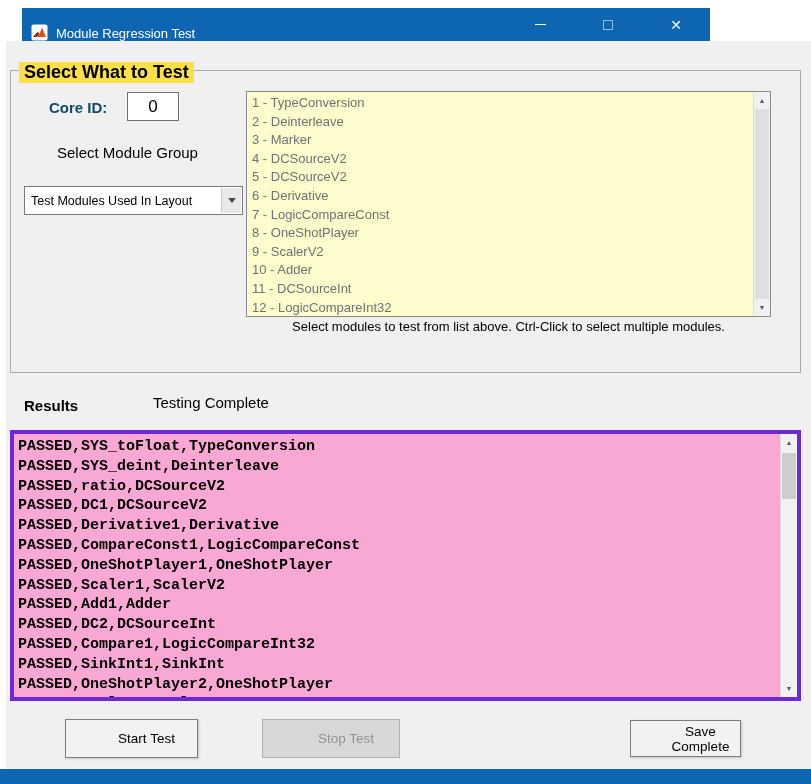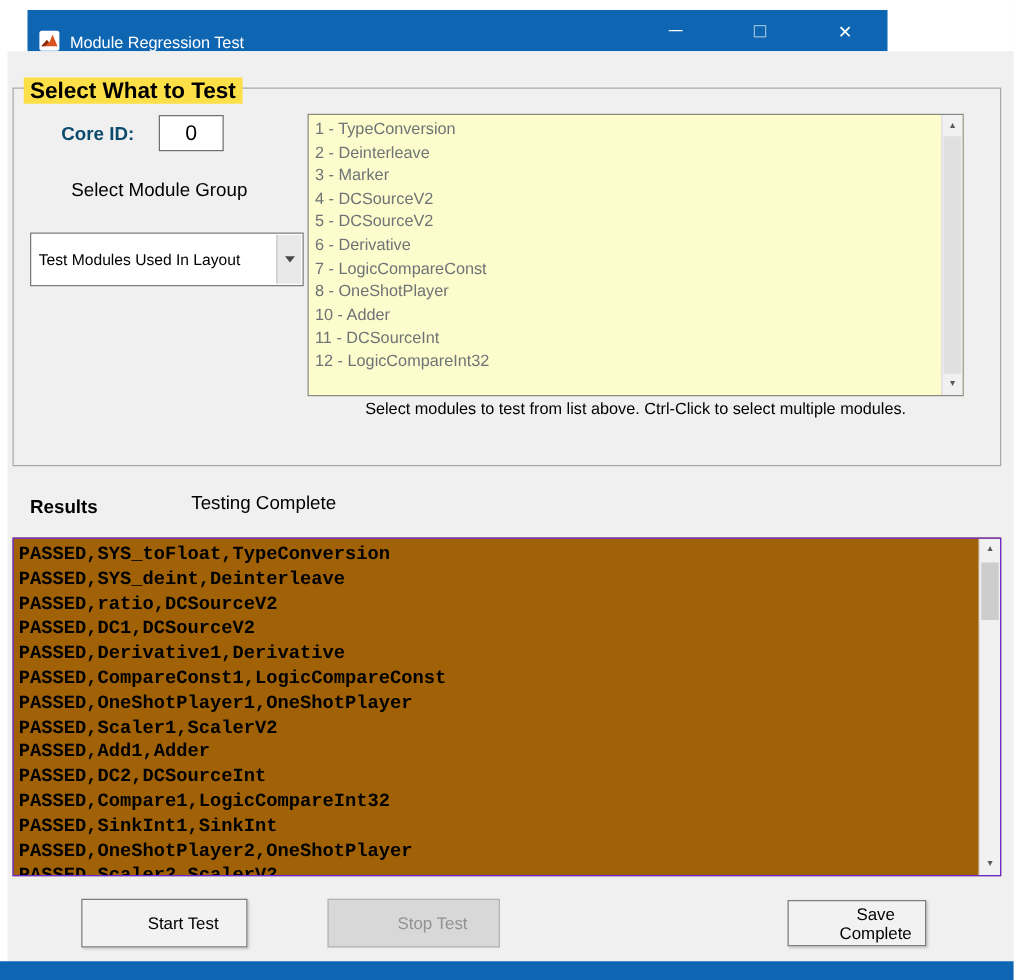--- a/index.html
+++ b/index.html
@@ -43,21 +43,21 @@
   }
   .coreid-label { position:absolute; left:38px; top:28px; font-size:15px; font-weight:bold; color:#0c4a6e; }
   .coreid-input {
     position:absolute; left:116px; top:21px; width:52px; height:29px;
     border:1px solid #707070; background:#ffffff; text-align:center;
     font-size:17px; font-family:"Liberation Sans", sans-serif; padding:0;
   }
   .mg-label { position:absolute; left:46px; top:73px; font-size:15px; color:#000; }
 
   .dropdown {
-    position:absolute; left:13px; top:115px; width:219px; height:43px;
+    position:absolute; left:13px; top:115px; width:219px; height:29px;
     background:#ffffff; border:1px solid #7a7a7a; display:flex; align-items:center;
   }
   .dropdown-text { font-size:12.5px; color:#000; padding-left:6px; white-space:nowrap; }
   .dropdown-arrow {
     position:absolute; right:1px; top:1px; bottom:1px; width:20px;
     background:#e9e9e9; border-left:1px solid #c9c9c9;
     display:flex; align-items:center; justify-content:center;
   }
   .chev { width:0; height:0; border-left:4px solid transparent; border-right:4px solid transparent; border-top:5px solid #474747; }
 
@@ -88,21 +88,21 @@
     position:absolute; left:235px; top:248px; width:525px;
     text-align:center; font-size:13px; line-height:16px; color:#000;
   }
 
   
   .results-label { position:absolute; left:18px; top:356px; font-size:15px; font-weight:bold; color:#000; }
   .results-status { position:absolute; left:147px; top:353px; font-size:15px; color:#000; }
 
   .results-list {
     position:absolute; left:4px; top:389px; width:791px; height:271px;
-    background:#a16207; border:1px solid #6d28d9; overflow:hidden;
+    background:#f9a8d4; border:4px solid #6d28d9; overflow:hidden;
   }
   .results-lines { position:absolute; left:0; top:0; right:17px; bottom:0; padding:3px 0 0 4px; overflow:hidden; }
   .result-line {
     font-family:"Liberation Mono", monospace; font-weight:bold;
     font-size:15px; line-height:19.8px; color:#000; white-space:nowrap;
   }
 
   
   .btn {
     position:absolute; font-family:"Liberation Sans", sans-serif; font-size:13.5px;
@@ -171,20 +171,21 @@
             <div class="module-item">4 - DCSourceV2</div>
 
             <div class="module-item">5 - DCSourceV2</div>
 
             <div class="module-item">6 - Derivative</div>
 
             <div class="module-item">7 - LogicCompareConst</div>
 
             <div class="module-item">8 - OneShotPlayer</div>
 
+            <div class="module-item">9 - ScalerV2</div>
 
             <div class="module-item">10 - Adder</div>
 
             <div class="module-item">11 - DCSourceInt</div>
 
             <div class="module-item">12 - LogicCompareInt32</div>
           </div>
         <div class="vscroll">
           <div class="scroll-btn up">▲</div>
           <div class="thumb module-thumb"></div>

